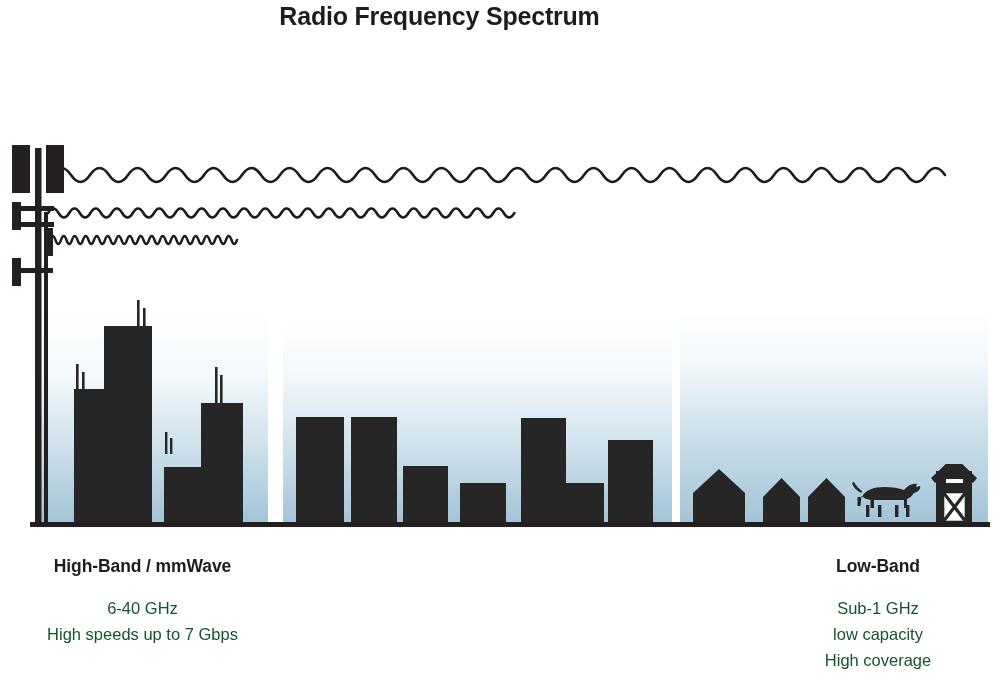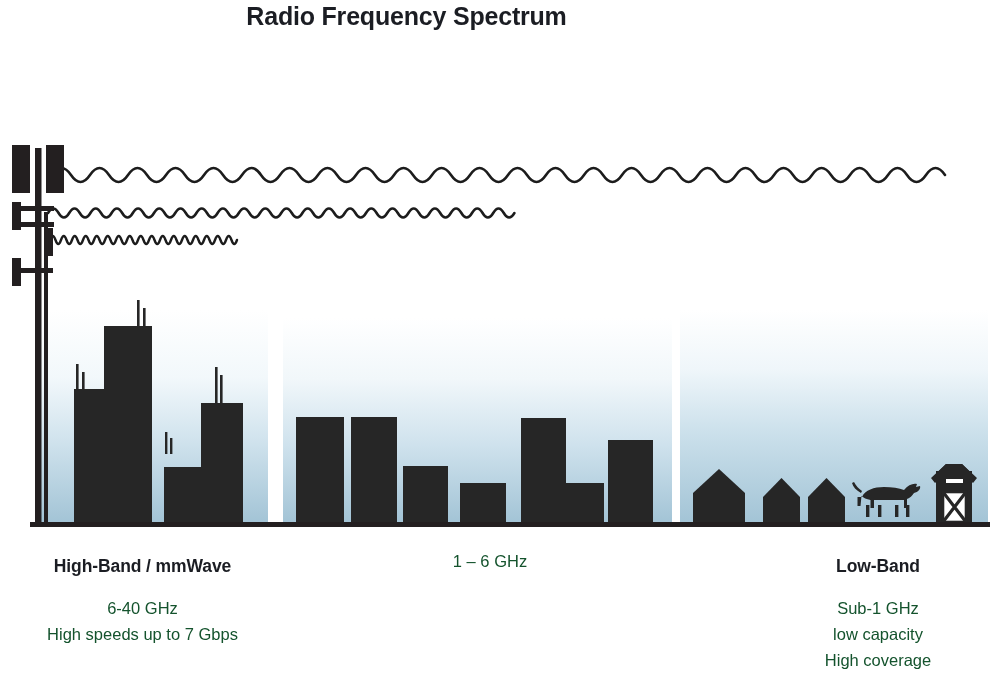--- a/index.html
+++ b/index.html
@@ -5,21 +5,21 @@
   html,body{margin:0;padding:0;}
   body{
     width:1000px;height:700px;background:#ffffff;
     font-family:"Liberation Sans", sans-serif;
     color:#1b1d23;overflow:hidden;position:relative;
   }
   #stage{position:absolute;inset:0;}
 
   .title{
     position:absolute;top:2px;left:0;width:813px;text-align:center;
-    font-size:25px;font-weight:bold;letter-spacing:-0.2px;color:#1b1d23;
+    font-size:25px;font-weight:bold;letter-spacing:-0.2px;color:#1b1d23;padding-left:33px;
   }
 
   .scene{position:absolute;left:0;top:0;width:1000px;height:700px;}
 
   
   .band-col{position:absolute;text-align:center;}
   .band-name{font-size:17.5px;font-weight:bold;color:#1b1d23;margin-bottom:18px;letter-spacing:-0.1px;margin-top:8px;}
   .band-line{font-size:16.5px;color:#14532d;line-height:26px;}
 
   .col-high{left:0;top:548px;width:285px;}
@@ -186,21 +186,20 @@
     <rect x="30" y="522" width="960" height="5" fill="#231f20"></rect>
   </svg>
 
   <div class="band-col col-high">
     <div class="band-name">High-Band / mmWave</div>
     <div class="band-line">6-40 GHz</div>
     <div class="band-line">High speeds up to 7 Gbps</div>
   </div>
 
   <div class="band-col col-mid">
-    <div class="band-line">1 – 6 GHz</div>
   </div>
 
   <div class="band-col col-low">
     <div class="band-name">Low-Band</div>
     <div class="band-line">Sub-1 GHz</div>
     <div class="band-line">low capacity</div>
     <div class="band-line">High coverage</div>
   </div>
 
 </div>

